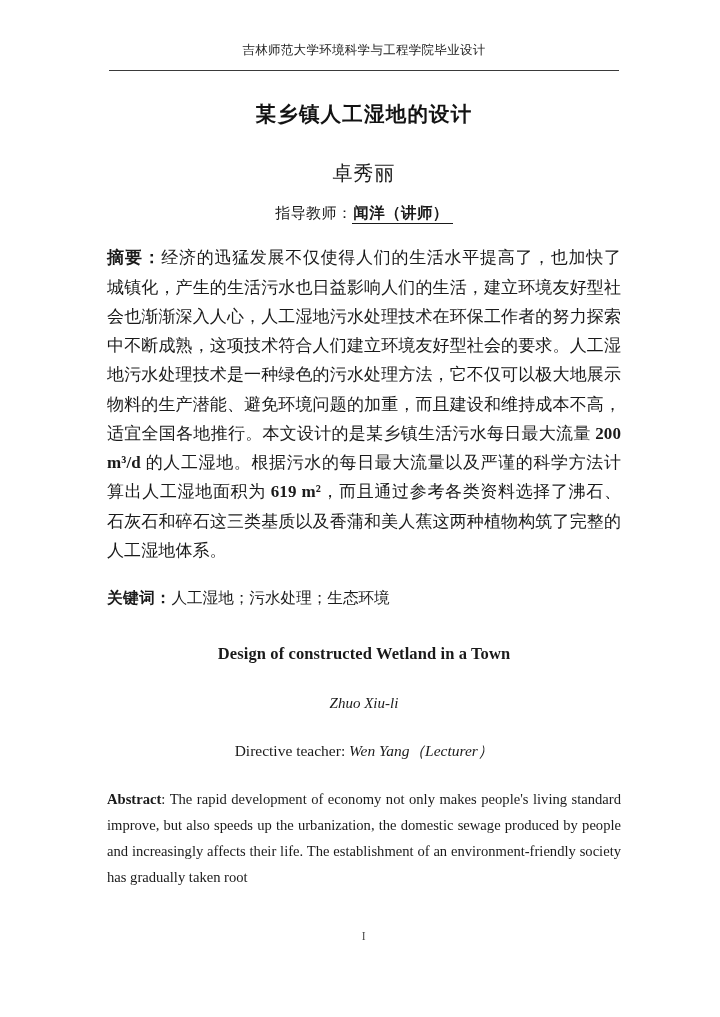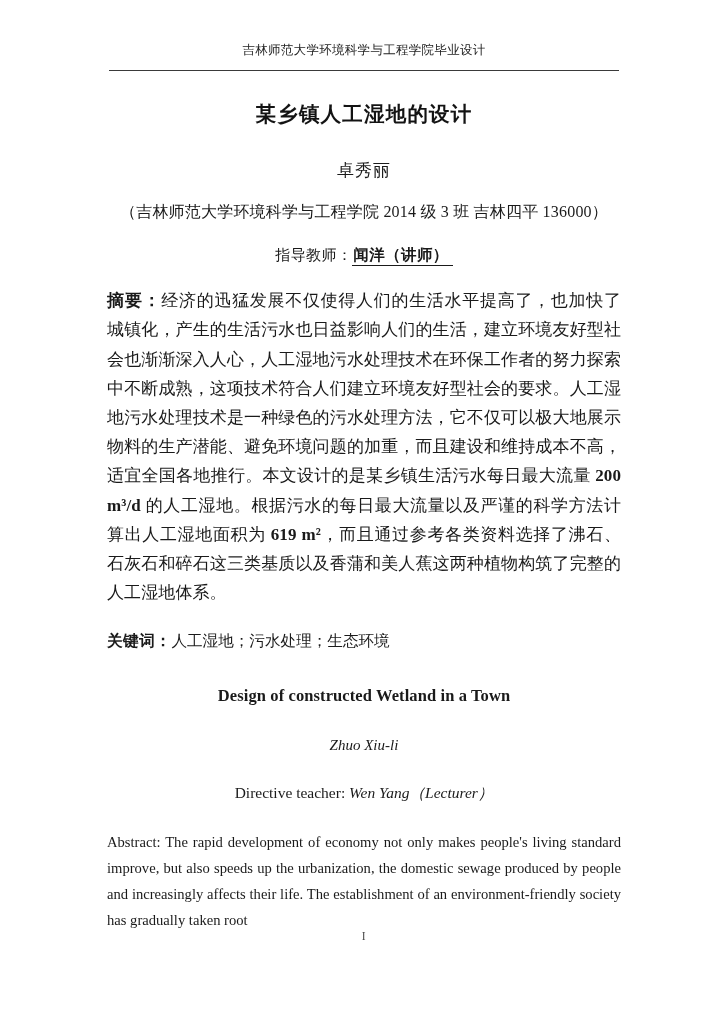--- a/index.html
+++ b/index.html
@@ -63,21 +63,21 @@
     font-size: 20.5px;
     text-align: center;
     letter-spacing: 1.2px;
     color: #131313;
     margin: 14px 0 0 0;
     line-height: 1.4;
   }
 
   
   .cn-author {
-    font-size: 17px;
+    font-size: 20px;
     text-align: center;
     letter-spacing: 1px;
     margin: 30px 0 0 0;
     line-height: 1.4;
   }
 
   
   .cn-affil {
     font-size: 16px;
     text-align: center;
@@ -171,21 +171,21 @@
   .en-advisor .ital {
     font-style: italic;
   }
   .en-abstract {
     font-size: 14.6px;
     line-height: 1.78;
     text-align: justify;
     margin: 26px 0 0 0;
   }
   .en-abstract .lbl {
-    font-weight: normal;
+    font-weight: bold;
   }
 
   
   .page-number {
     position: absolute;
     left: 0;
     top: 930px;
     width: 720px;
     text-align: center;
     font-size: 11.5px;
@@ -202,21 +202,20 @@
     <div class="header-text">吉林师范大学环境科学与工程学院毕业设计</div>
   </div>
   <div class="header-rule"></div>
 
   <div class="content">
 
     <h1 class="cn-title">某乡镇人工湿地的设计</h1>
 
     <div class="cn-author">卓秀丽</div>
 
-    <div class="cn-affil">（吉林师范大学环境科学与工程学院 2014 级 3 班  吉林四平 136000）</div>
 
     <div class="cn-advisor"><span class="lbl">指导教师：</span><span class="val">闻洋（讲师）</span></div>
 
     <div class="cn-abstract"><span class="hei-bold">摘要：</span><span>经济的迅猛发展不仅使得人们的生活水平提高了，也加快了城镇化，产生的生活污水也日益影响人们的生活，建立环境友好型社会也渐渐深入人心，人工湿地污水处理技术在环保工作者的努力探索中不断成熟，这项技术符合人们建立环境友好型社会的要求。人工湿地污水处理技术是一种绿色的污水处理方法，它不仅可以极大地展示物料的生产潜能、避免环境问题的加重，而且建设和维持成本不高，适宜全国各地推行。本文设计的是某乡镇生活污水每日最大流量 </span><span class="unit">200 m³/d</span><span> 的人工湿地。根据污水的每日最大流量以及严谨的科学方法计算出人工湿地面积为 </span><span class="unit">619 m²</span><span>，而且通过参考各类资料选择了沸石、石灰石和碎石这三类基质以及香蒲和美人蕉这两种植物构筑了完整的人工湿地体系。</span></div>
 
     <div class="cn-keywords"><span class="hei-bold">关键词：</span><span>人工湿地；污水处理；生态环境</span></div>
 
     <h2 class="en-title">Design of constructed Wetland in a Town</h2>
 
     <div class="en-author">Zhuo Xiu-li</div>

